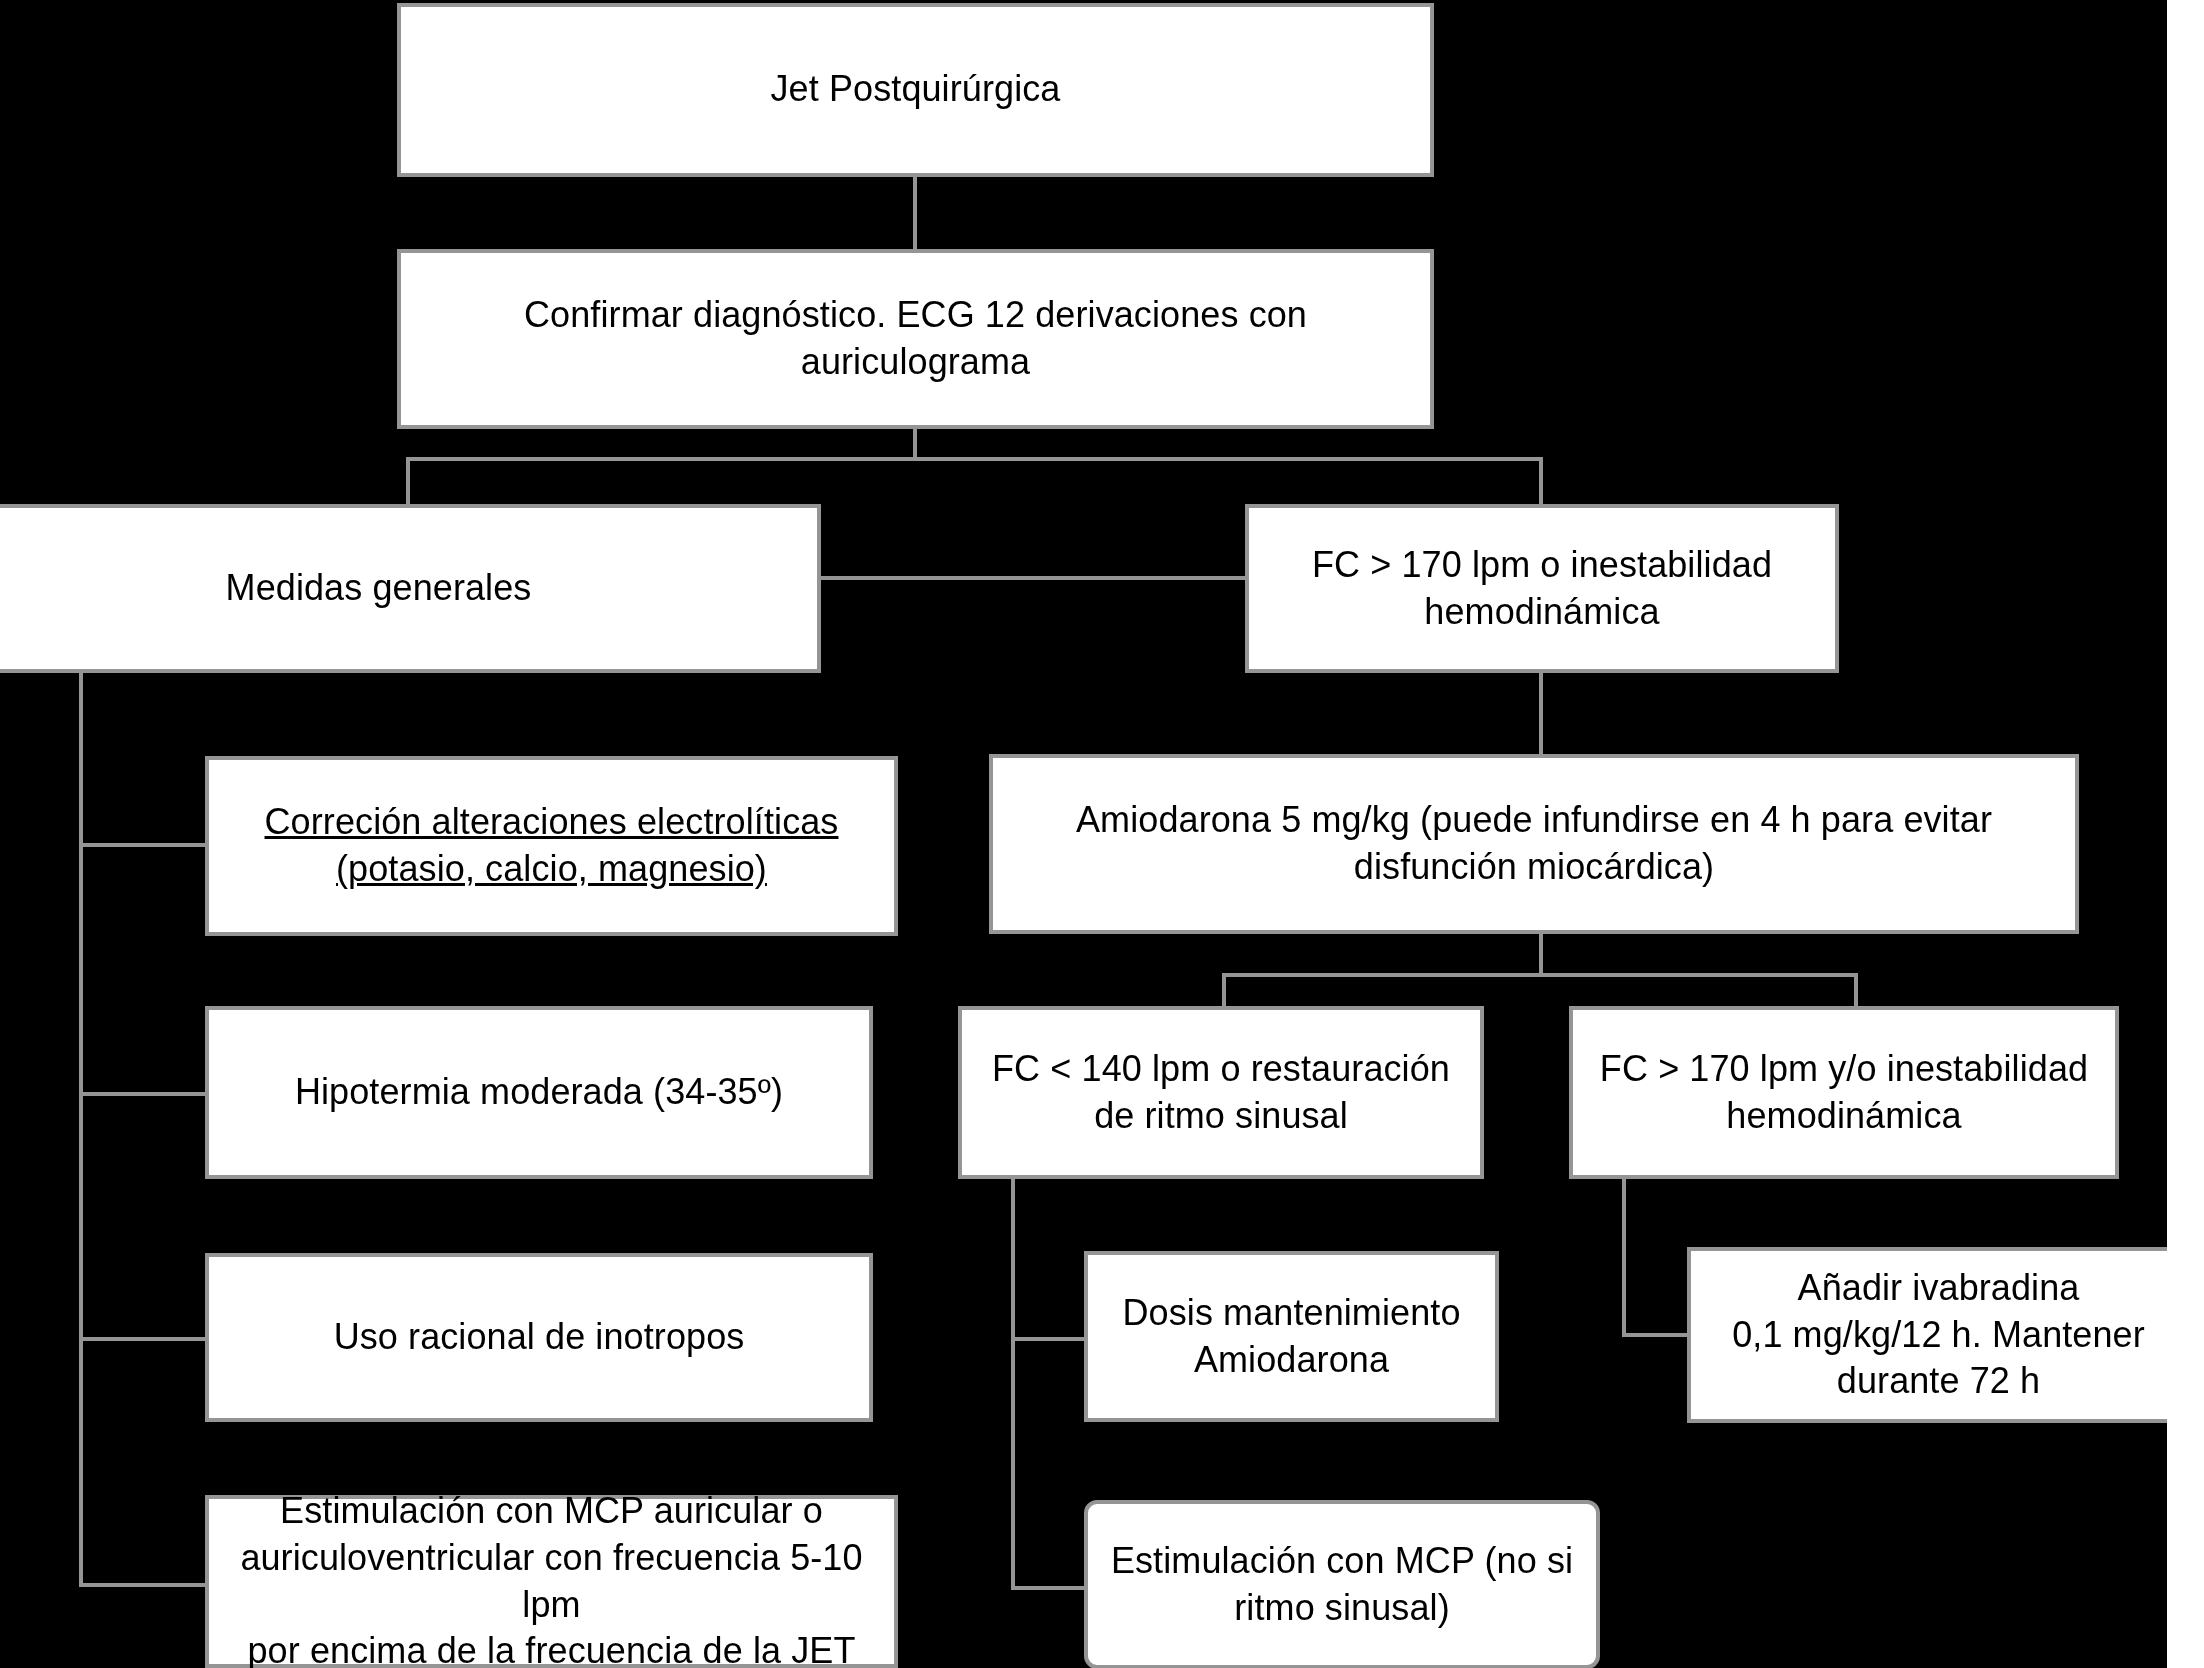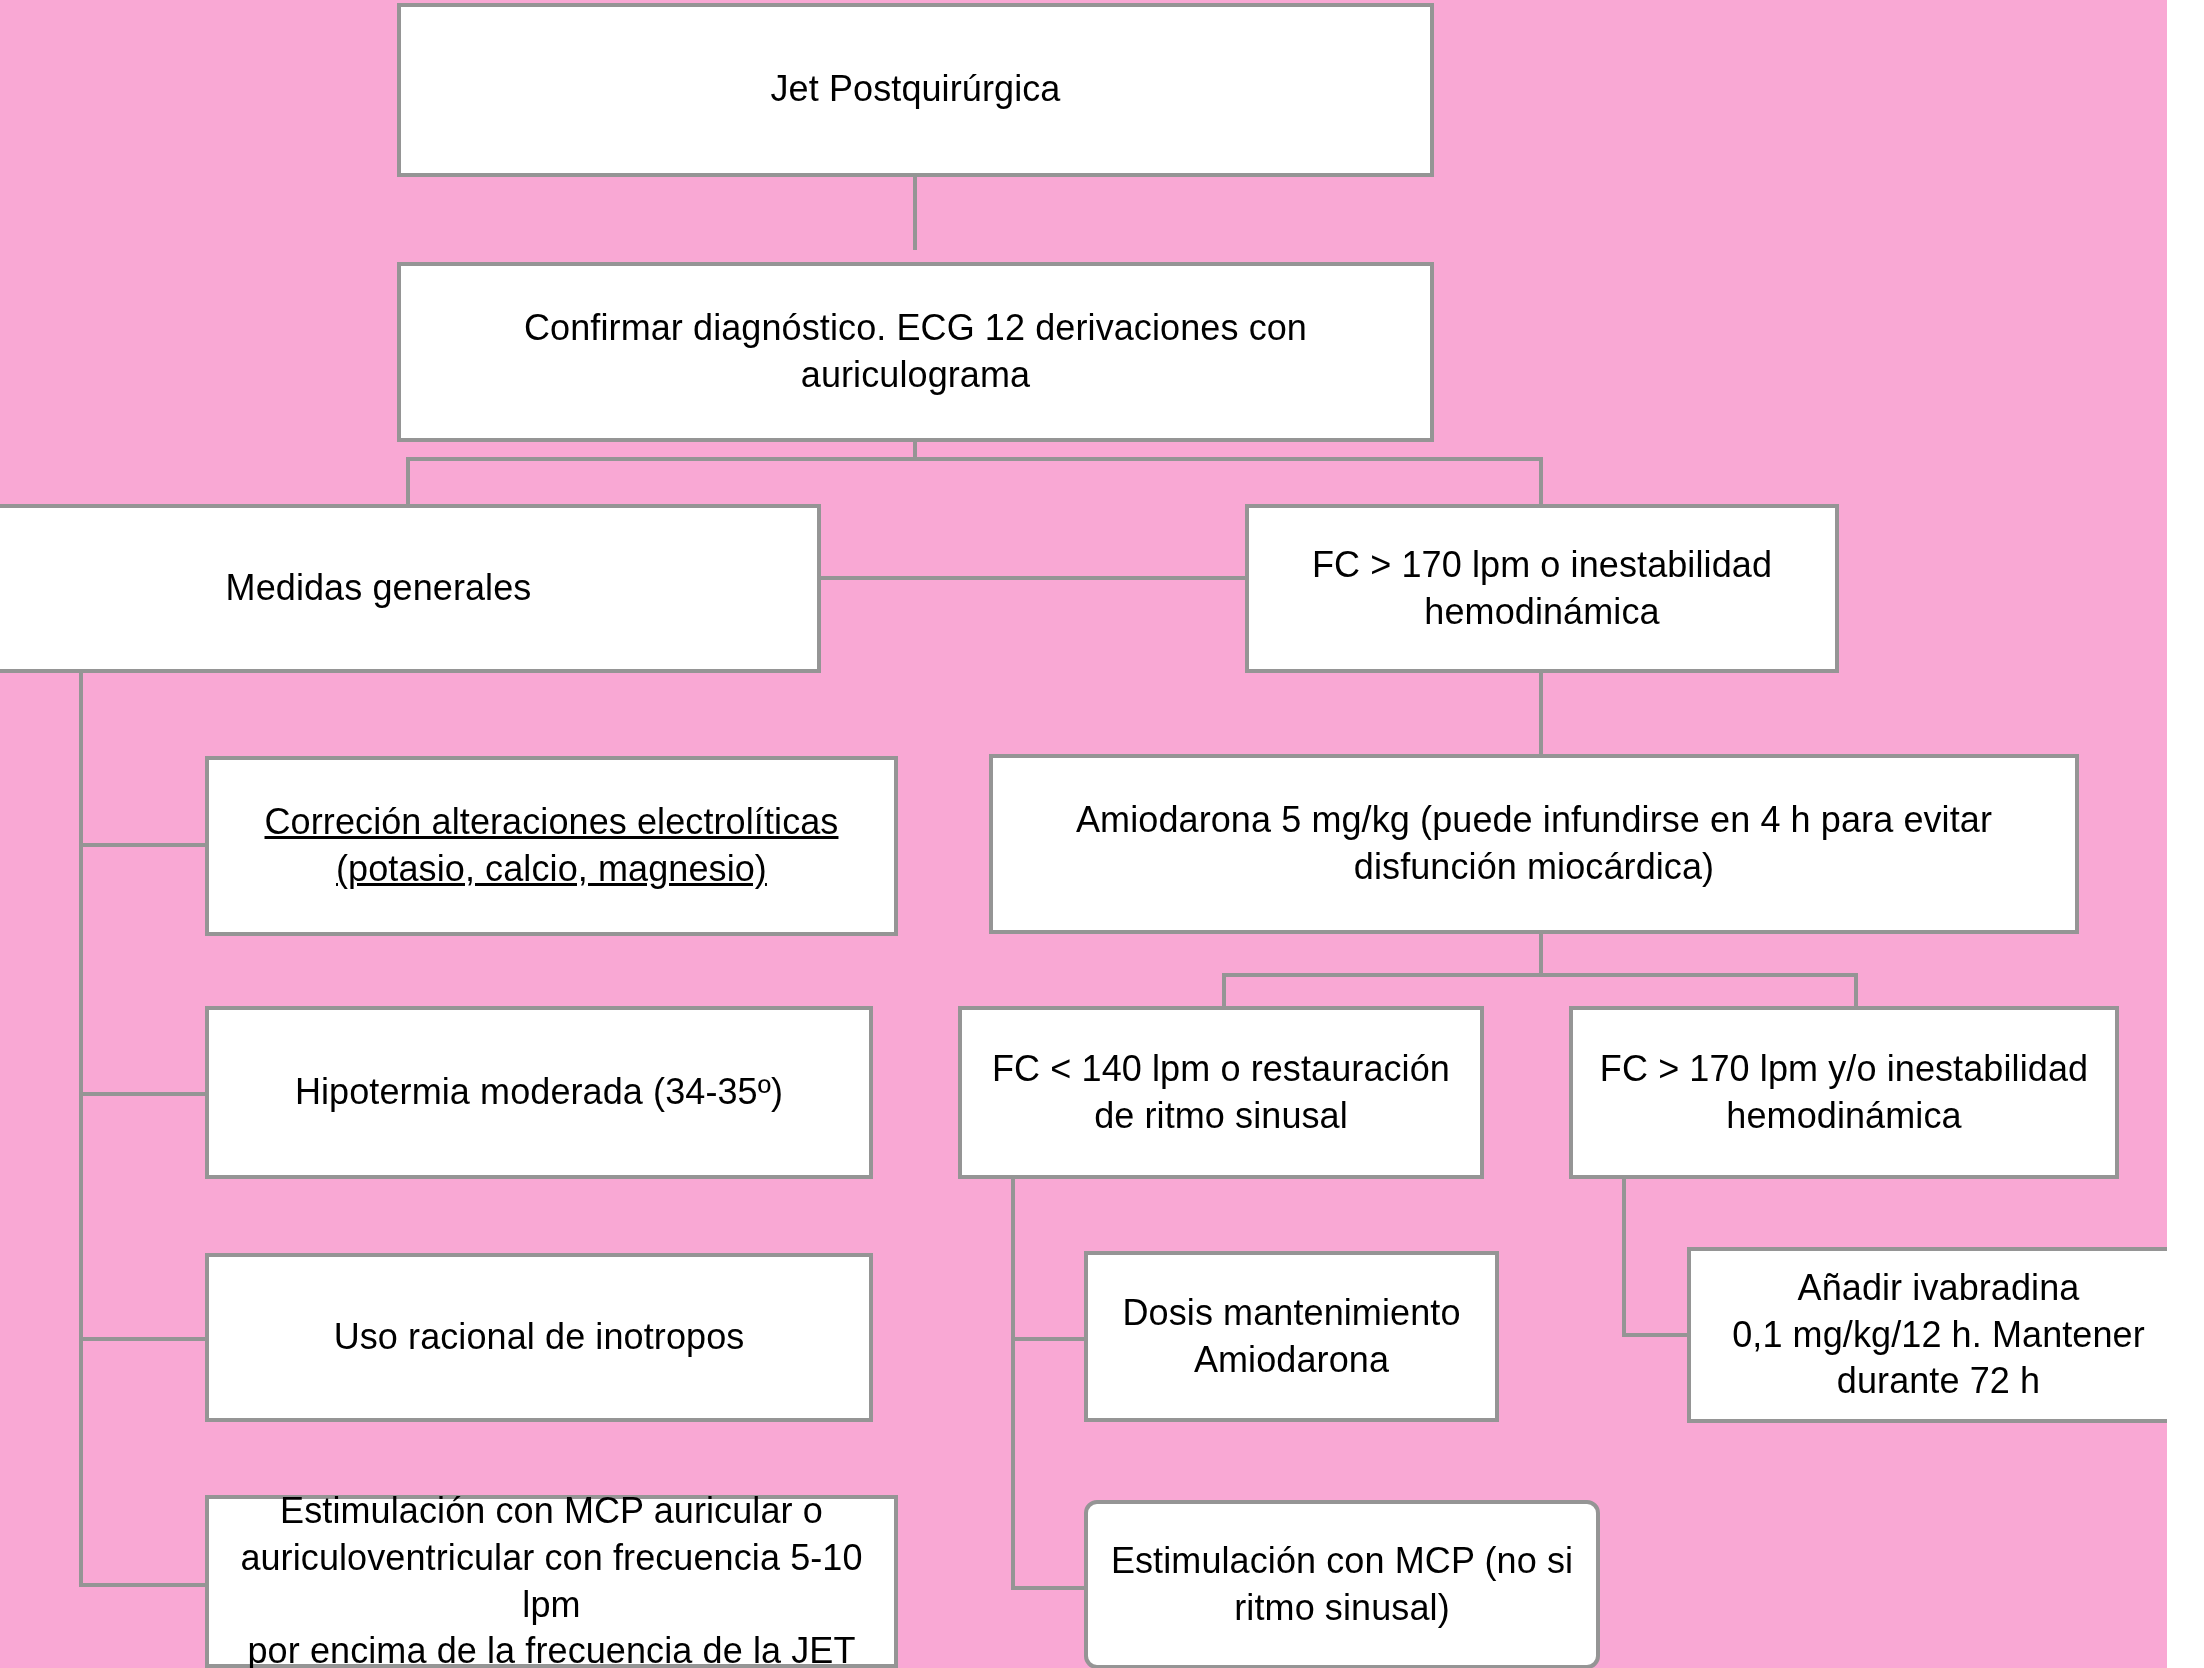--- a/index.html
+++ b/index.html
@@ -9,21 +9,21 @@
     background: #ffffff;
   }
   body {
     font-family: "Liberation Sans", sans-serif;
     color: #000000;
   }
   #flowchart {
     position: relative;
     width: 2167px;
     height: 1668px;
-    background: #f9a8d4;
+    background: #000000;
     overflow: hidden;
   }
   .node {
     position: absolute;
     box-sizing: border-box;
     border: 4.4px solid #959595;
     background: #ffffff;
     display: flex;
     align-items: center;
     justify-content: center;
@@ -78,21 +78,21 @@
   <div class="conn h" style="left:1011px; top:1337px; width:79px;"></div>
   <div class="conn h" style="left:1011px; top:1586px; width:79px;"></div>
 
   <div class="conn v" style="left:1622px; top:1176px; height:160px;"></div>
   <div class="conn h" style="left:1622px; top:1333px; width:71px;"></div>
 
   <div class="node" style="left:397px; top:2.6px; width:1037px; height:174px;">
     <span class="node-label">Jet Postquirúrgica</span>
   </div>
 
-  <div class="node" style="left:397px; top:262px; width:1037px; height:180px;">
+  <div class="node" style="left:397px; top:249px; width:1037px; height:180px;">
     <span class="node-label">Confirmar diagnóstico. ECG 12 derivaciones con auriculograma</span>
   </div>
 
   <div class="node" style="left:-64px; top:504px; width:885px; height:169px;">
     <span class="node-label">Medidas generales</span>
   </div>
 
   <div class="node" style="left:1245px; top:504px; width:594px; height:169px;">
     <span class="node-label">FC &gt; 170 lpm o inestabilidad
 hemodinámica</span>

